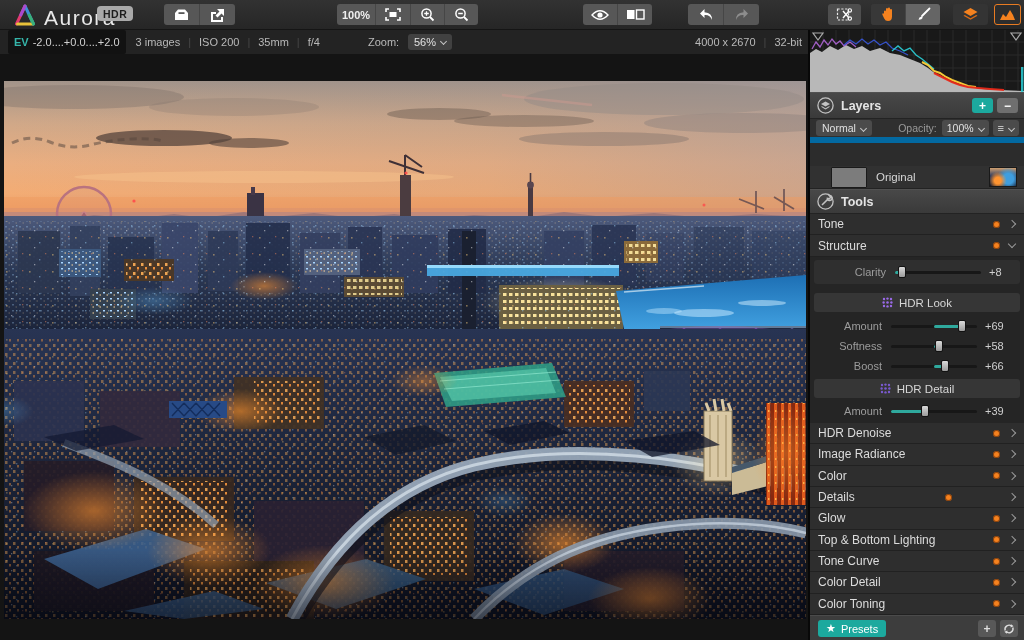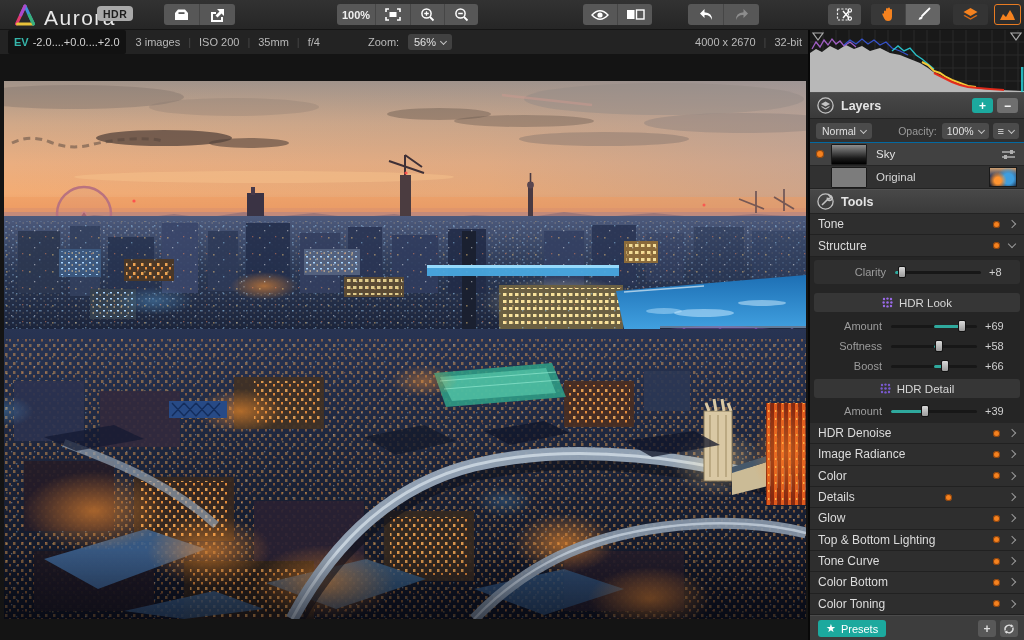--- a/index.html
+++ b/index.html
@@ -478,46 +478,36 @@
       <path d="M8.5,4.6 L13,7 L8.5,9.4 L4,7 Z" fill="#c2c2c2"></path>
       <path d="M5,9.2 L8.5,11.2 L12,9.2 L13,9.8 L8.5,12.4 L4,9.8 Z" fill="#c2c2c2"></path>
     </svg>
     <span class="ptitle">Layers</span>
     <div style="margin-left:auto;display:flex;gap:4px;margin-right:6px;">
       <div class="sqbtn" style="background:#1ca99e;">+</div>
       <div class="sqbtn" style="background:#6f6f6f;">−</div>
     </div>
   </div>
 
-  <div class="row" style="top:90px;height:24px;background:#303030;border-bottom:1px solid #0369a1;">
+  <div class="row" style="top:90px;height:24px;background:#303030;border-bottom:6px solid #0369a1;">
     <div class="ddown" style="margin-left:6px;height:16px;padding:0 6px;font-size:10.5px;background:#4b4b4b;">
       <span>Normal</span>
       <span class="chev d sm"></span>
     </div>
     <span style="margin-left:auto;color:#9a9a9a;font-size:10.5px;">Opacity:</span>
     <div class="ddown" style="margin-left:5px;height:16px;padding:0 5px;font-size:10.5px;background:#4b4b4b;">
       <span>100%</span>
       <span class="chev d sm"></span>
     </div>
     <div class="ddown" style="margin-left:4px;margin-right:5px;height:16px;padding:0 5px;font-size:11px;background:#4b4b4b;">
       <span>≡</span>
       <span class="chev d sm"></span>
     </div>
   </div>
 
-  <div class="row" style="top:114px;height:23px;background:#414141;border-bottom:1px solid #262626;">
-    <span class="dot" style="margin-left:6px;width:8px;height:8px;"></span>
-    <div class="thumb" style="margin-left:7px;background:linear-gradient(180deg,#8f8f8f,#1a1a1a 70%,#000);"></div>
-    <span style="margin-left:9px;font-size:11.5px;color:#e2e2e2;">Sky</span>
-    <svg width="15" height="11" viewBox="0 0 15 11" style="margin-left:auto;margin-right:8px;">
-      <path d="M1,3 H14 M1,8 H14" stroke="#b0b0b0" stroke-width="1.3"></path>
-      <rect x="9" y="1" width="3" height="4" fill="#b0b0b0"></rect>
-        <rect x="3" y="6" width="3" height="4" fill="#b0b0b0"></rect>
-    </svg>
-  </div>
   <div class="row" style="top:137px;height:23px;background:#313131;border-bottom:1px solid #232323;">
     <div class="thumb" style="margin-left:21px;background:#7c7c7c;"></div>
     <span style="margin-left:9px;font-size:11.5px;color:#d6d6d6;">Original</span>
     <div style="margin-left:auto;margin-right:7px;width:26px;height:18px;border:1px solid #191919;
       background:radial-gradient(circle at 30% 70%,#ff9430 0 15%,transparent 40%),radial-gradient(circle at 70% 60%,#3f9ede 0 25%,transparent 55%),linear-gradient(#d0a070,#2a3a60 45%,#141b2e);"></div>
   </div>
 
   <div class="phead" style="top:160px;height:25px;">
     <svg width="17" height="17" viewBox="0 0 17 17" style="margin-left:7px;">
       <circle cx="8.5" cy="8.5" r="7.6" stroke="#c2c2c2" stroke-width="1.3" fill="none"></circle>
@@ -656,21 +646,21 @@
       <span class="tlabel">Top &amp; Bottom Lighting</span>
       <span class="dot"></span>
         <span class="chev r"></span>
     </div>
     <div class="trow" style="flex:1;">
       <span class="tlabel">Tone Curve</span>
       <span class="dot"></span>
         <span class="chev r"></span>
     </div>
     <div class="trow" style="flex:1;">
-      <span class="tlabel">Color Bottom</span>
+      <span class="tlabel">Color Detail</span>
       <span class="dot"></span>
         <span class="chev r"></span>
     </div>
     <div class="trow" style="flex:1;">
       <span class="tlabel">Color Toning</span>
       <span class="dot"></span>
         <span class="chev r"></span>
     </div>
   </div>
 

